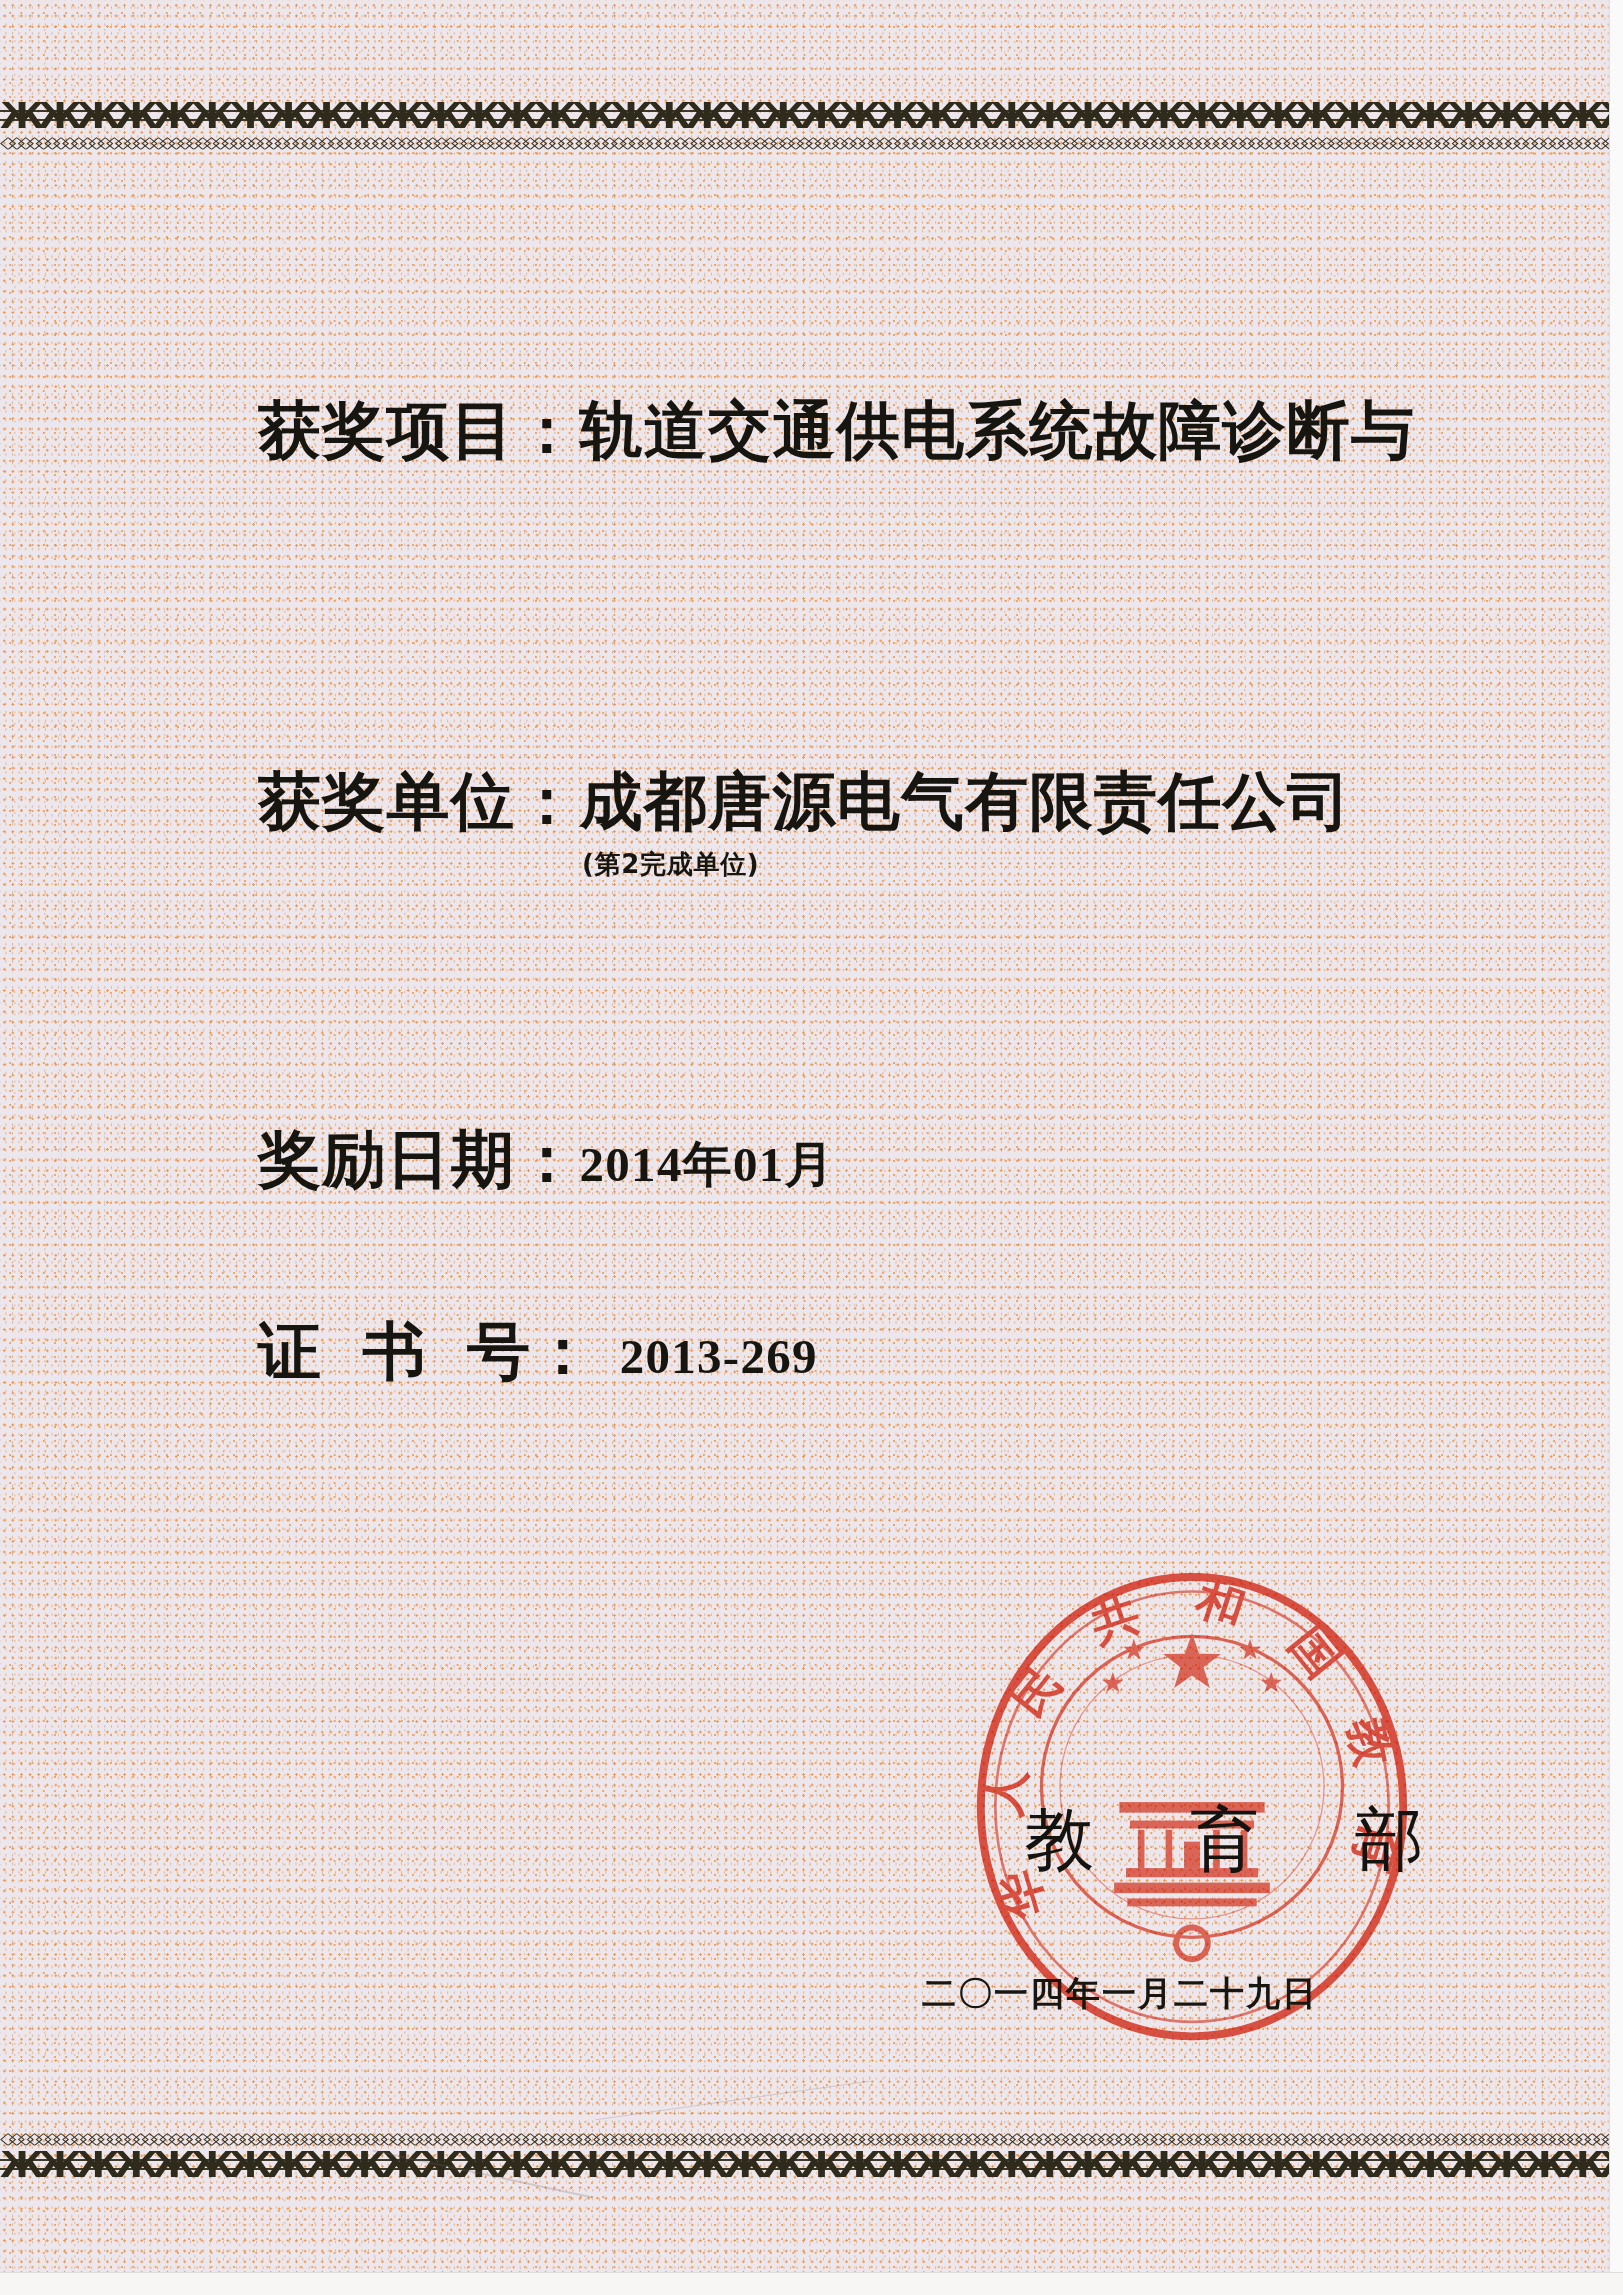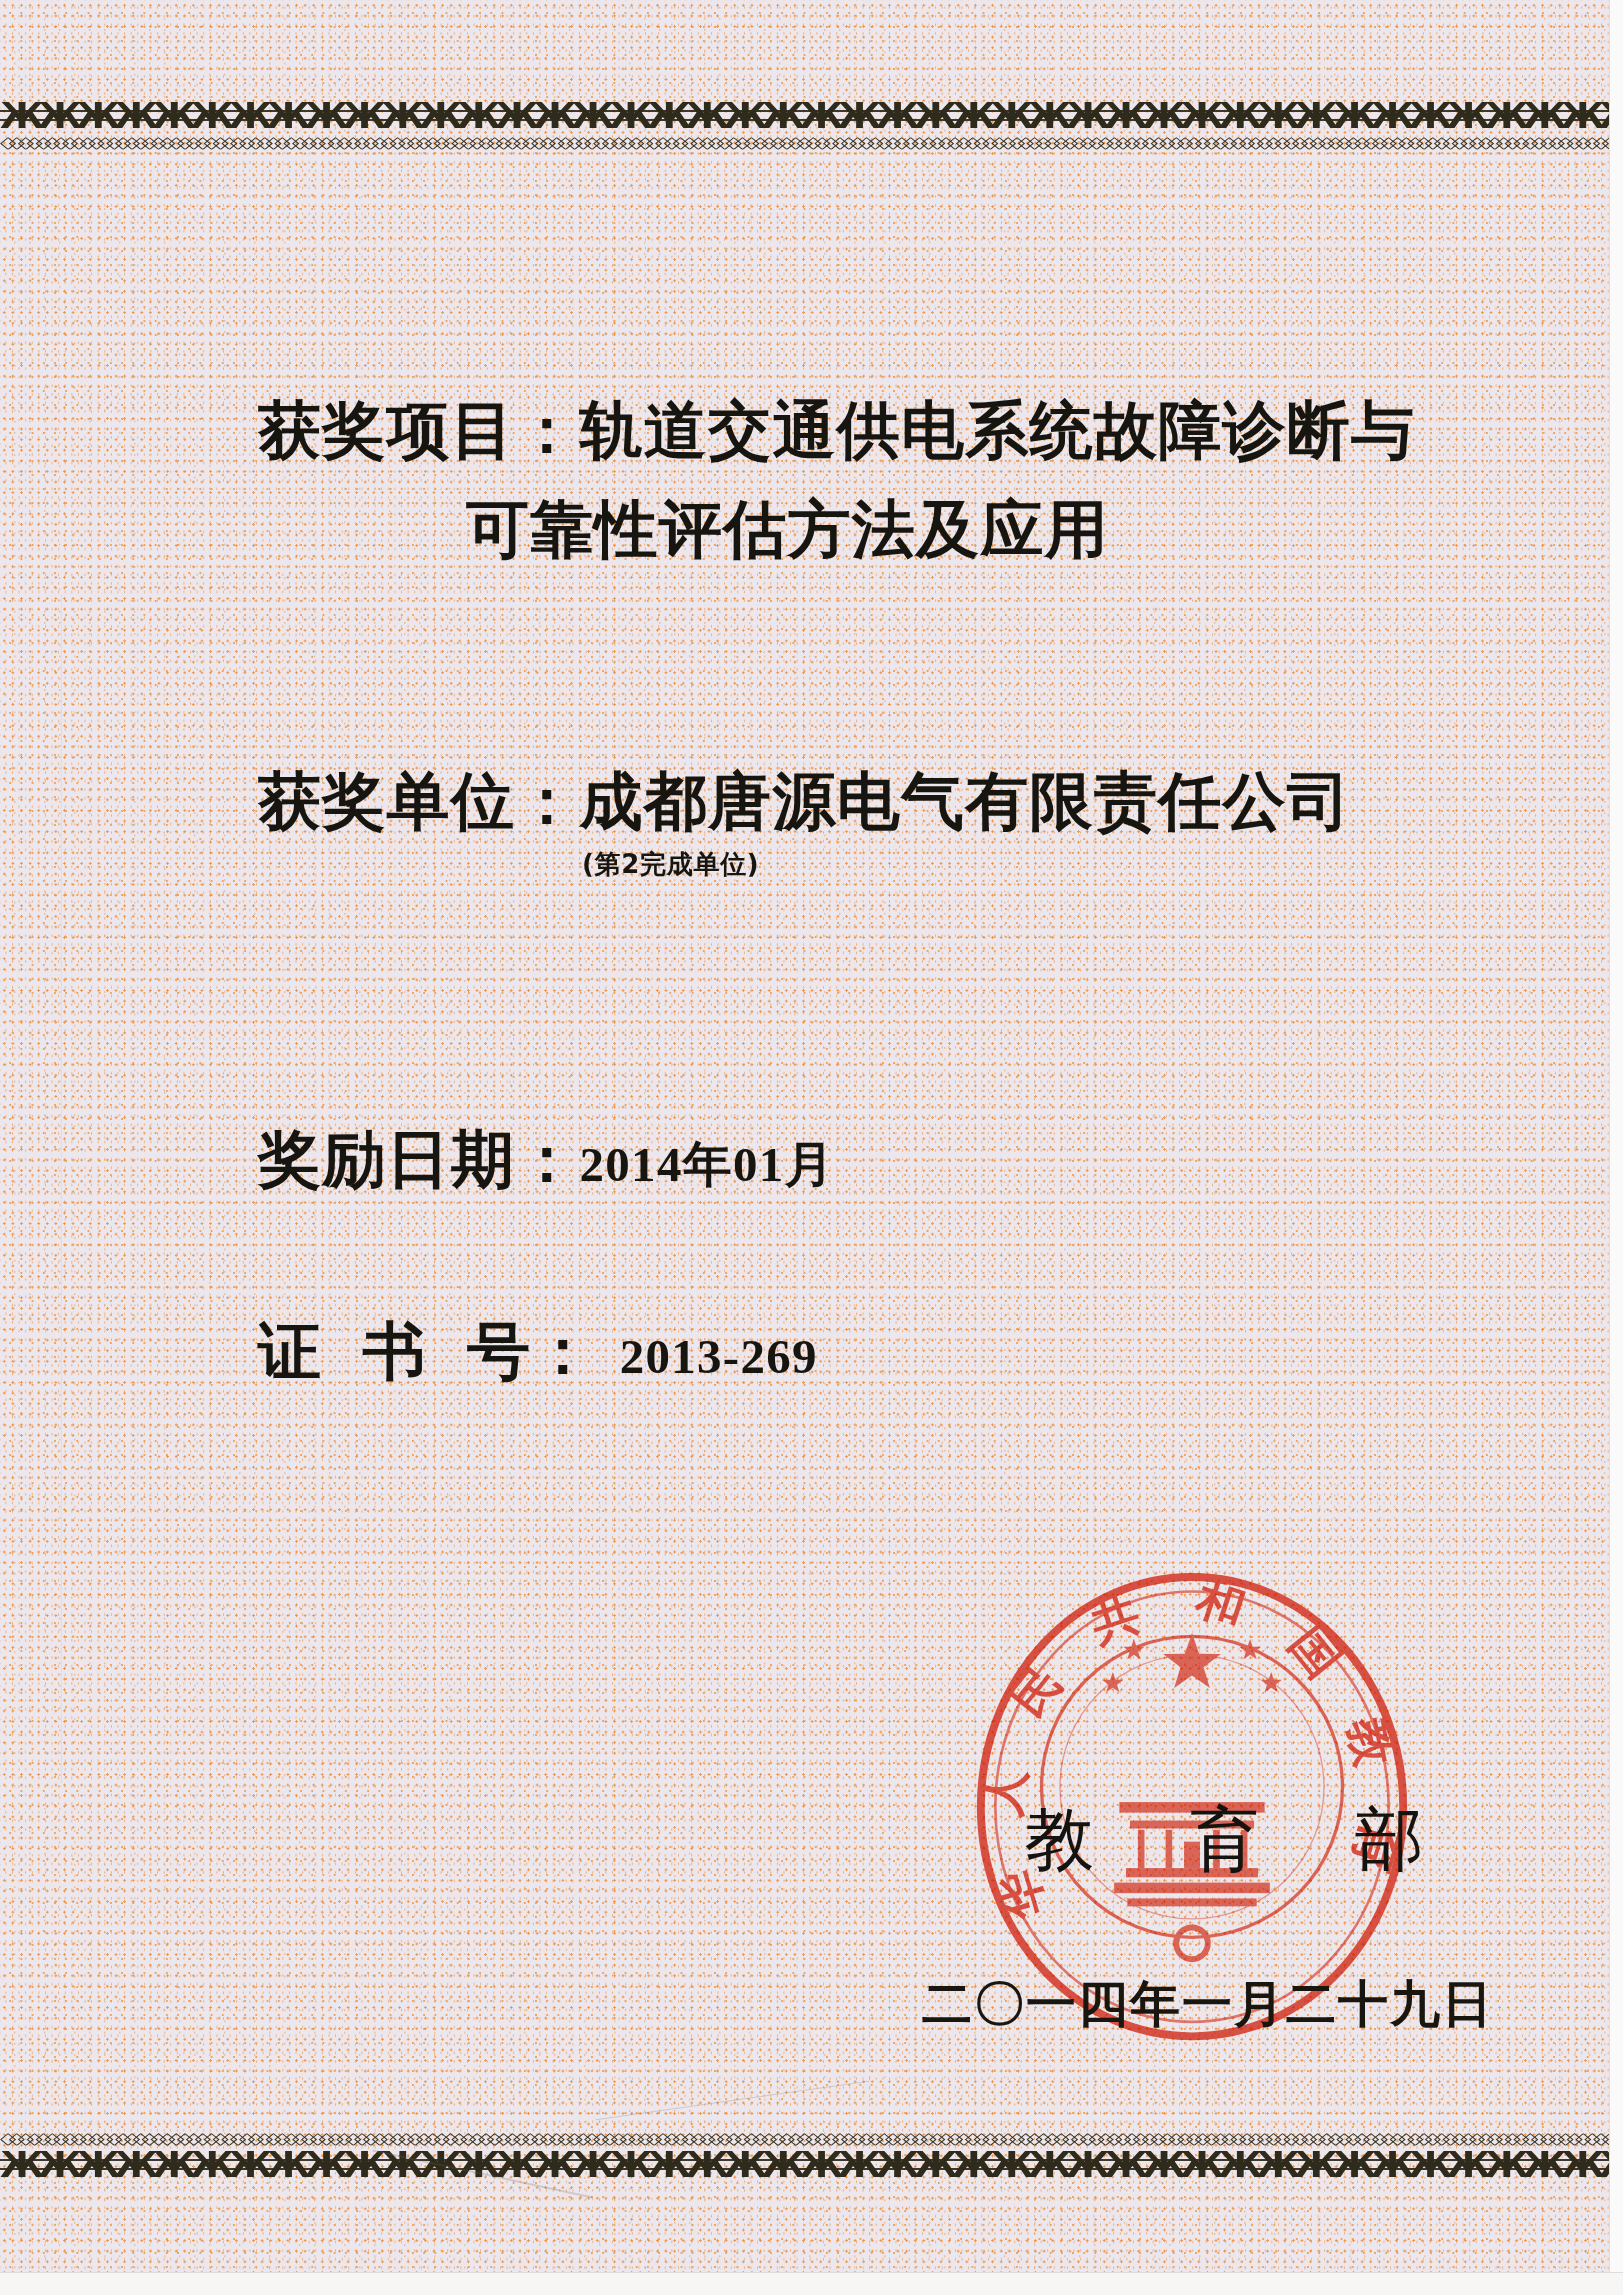--- a/index.html
+++ b/index.html
@@ -49,21 +49,21 @@
   .certno-num{margin-left:24px;}
   
   .seal-svg{position:absolute;left:961px;top:1559px;mix-blend-mode:multiply;opacity:.93;}
   .seal-title{
     position:absolute;left:1025px;top:1794px;
     color:#151310;font-weight:normal;font-size:69px;letter-spacing:37px;
     white-space:nowrap;z-index:5;
   }
   .issue-date{
     position:absolute;left:922px;top:1971px;
-    color:#18160f;font-weight:600;font-size:50px;letter-spacing:2px;
+    color:#18160f;font-weight:600;font-size:34px;letter-spacing:2px;
     white-space:nowrap;z-index:6;
   }
   
   .edge-right{position:absolute;top:0;right:0;width:13.2px;height:100%;background:#fafafa;border-left:0.7px solid #ddd;z-index:9;}
   .edge-bottom{position:absolute;left:0;bottom:0;width:100%;height:22.5px;background:#f7f6f4;border-top:0.7px solid #ddd;z-index:9;}
   .crease{position:absolute;background:rgba(105,100,95,.22);border-radius:1.3px;z-index:4;}
   .crease-1{left:370px;top:2173px;width:225px;height:2px;transform:rotate(12deg);}
   .crease-2{left:594px;top:2100px;width:277px;height:1.3px;transform:rotate(-8deg);}
   .crease-3{left:61px;top:594px;width:1.3px;height:1189px;background:rgba(105,100,95,.08);}
 </style>
@@ -72,23 +72,20 @@
 
 <div class="page">
 
   <div class="band-hatch band-top-hatch">ЖЖЖЖЖЖЖЖЖЖЖЖЖЖЖЖЖЖЖЖЖЖЖЖЖЖЖЖЖЖЖЖЖЖЖЖЖЖЖЖЖЖЖЖЖЖЖЖЖЖЖЖЖЖЖЖЖЖЖЖЖЖЖЖЖЖЖЖЖЖЖЖЖЖЖЖЖЖЖЖЖЖЖЖЖЖЖЖЖЖЖЖЖЖЖЖЖЖЖЖ</div>
   <div class="band-diamond band-top-diamond">◇◇◇◇◇◇◇◇◇◇◇◇◇◇◇◇◇◇◇◇◇◇◇◇◇◇◇◇◇◇◇◇◇◇◇◇◇◇◇◇◇◇◇◇◇◇◇◇◇◇◇◇◇◇◇◇◇◇◇◇◇◇◇◇◇◇◇◇◇◇◇◇◇◇◇◇◇◇◇◇◇◇◇◇◇◇◇◇◇◇◇◇◇◇◇◇◇◇◇◇◇◇◇◇◇◇◇◇◇◇◇◇◇◇◇◇◇◇◇◇◇◇◇◇◇◇◇◇◇◇◇◇◇◇◇◇◇◇◇◇◇◇◇◇◇◇◇◇◇◇◇◇◇◇◇◇◇◇◇◇◇◇◇◇◇◇◇◇◇◇◇◇◇◇◇◇◇◇◇◇◇◇◇◇◇◇◇◇◇◇◇◇◇◇◇◇◇◇◇◇◇◇◇◇◇◇◇◇◇◇◇◇◇◇◇◇◇◇◇◇◇◇◇◇◇◇◇◇◇◇◇◇◇◇◇◇◇◇◇◇◇◇◇◇◇◇◇◇◇◇◇◇◇◇◇◇◇◇◇◇◇◇◇◇◇◇◇◇◇◇◇◇◇◇◇◇◇◇◇◇</div>
   <div class="band-diamond band-bottom-diamond">◇◇◇◇◇◇◇◇◇◇◇◇◇◇◇◇◇◇◇◇◇◇◇◇◇◇◇◇◇◇◇◇◇◇◇◇◇◇◇◇◇◇◇◇◇◇◇◇◇◇◇◇◇◇◇◇◇◇◇◇◇◇◇◇◇◇◇◇◇◇◇◇◇◇◇◇◇◇◇◇◇◇◇◇◇◇◇◇◇◇◇◇◇◇◇◇◇◇◇◇◇◇◇◇◇◇◇◇◇◇◇◇◇◇◇◇◇◇◇◇◇◇◇◇◇◇◇◇◇◇◇◇◇◇◇◇◇◇◇◇◇◇◇◇◇◇◇◇◇◇◇◇◇◇◇◇◇◇◇◇◇◇◇◇◇◇◇◇◇◇◇◇◇◇◇◇◇◇◇◇◇◇◇◇◇◇◇◇◇◇◇◇◇◇◇◇◇◇◇◇◇◇◇◇◇◇◇◇◇◇◇◇◇◇◇◇◇◇◇◇◇◇◇◇◇◇◇◇◇◇◇◇◇◇◇◇◇◇◇◇◇◇◇◇◇◇◇◇◇◇◇◇◇◇◇◇◇◇◇◇◇◇◇◇◇◇◇◇◇◇◇◇◇◇◇◇◇◇◇◇</div>
   <div class="band-hatch band-bottom-hatch">ЖЖЖЖЖЖЖЖЖЖЖЖЖЖЖЖЖЖЖЖЖЖЖЖЖЖЖЖЖЖЖЖЖЖЖЖЖЖЖЖЖЖЖЖЖЖЖЖЖЖЖЖЖЖЖЖЖЖЖЖЖЖЖЖЖЖЖЖЖЖЖЖЖЖЖЖЖЖЖЖЖЖЖЖЖЖЖЖЖЖЖЖЖЖЖЖЖЖЖЖ</div>
 
   <div class="line" style="left:258px;top:388px;">
     <span>获奖项目：</span><span>轨道交通供电系统故障诊断与</span>
-  </div>
-  <div class="line" style="left:466px;top:487px;">
-    <span>可靠性评估方法及应用</span>
   </div>
 
   <div class="line" style="left:258px;top:759px;">
     <span>获奖单位：</span><span>成都唐源电气有限责任公司</span>
   </div>
   <div class="line note-line" style="left:582px;top:847px;">
     <span>(第2完成单位)</span>
   </div>
 
 

